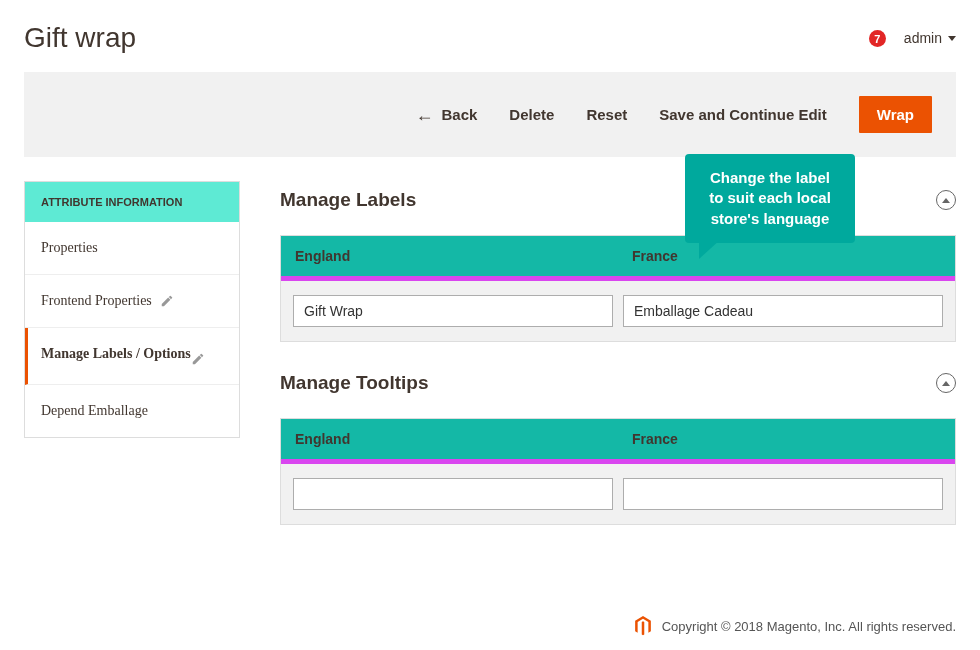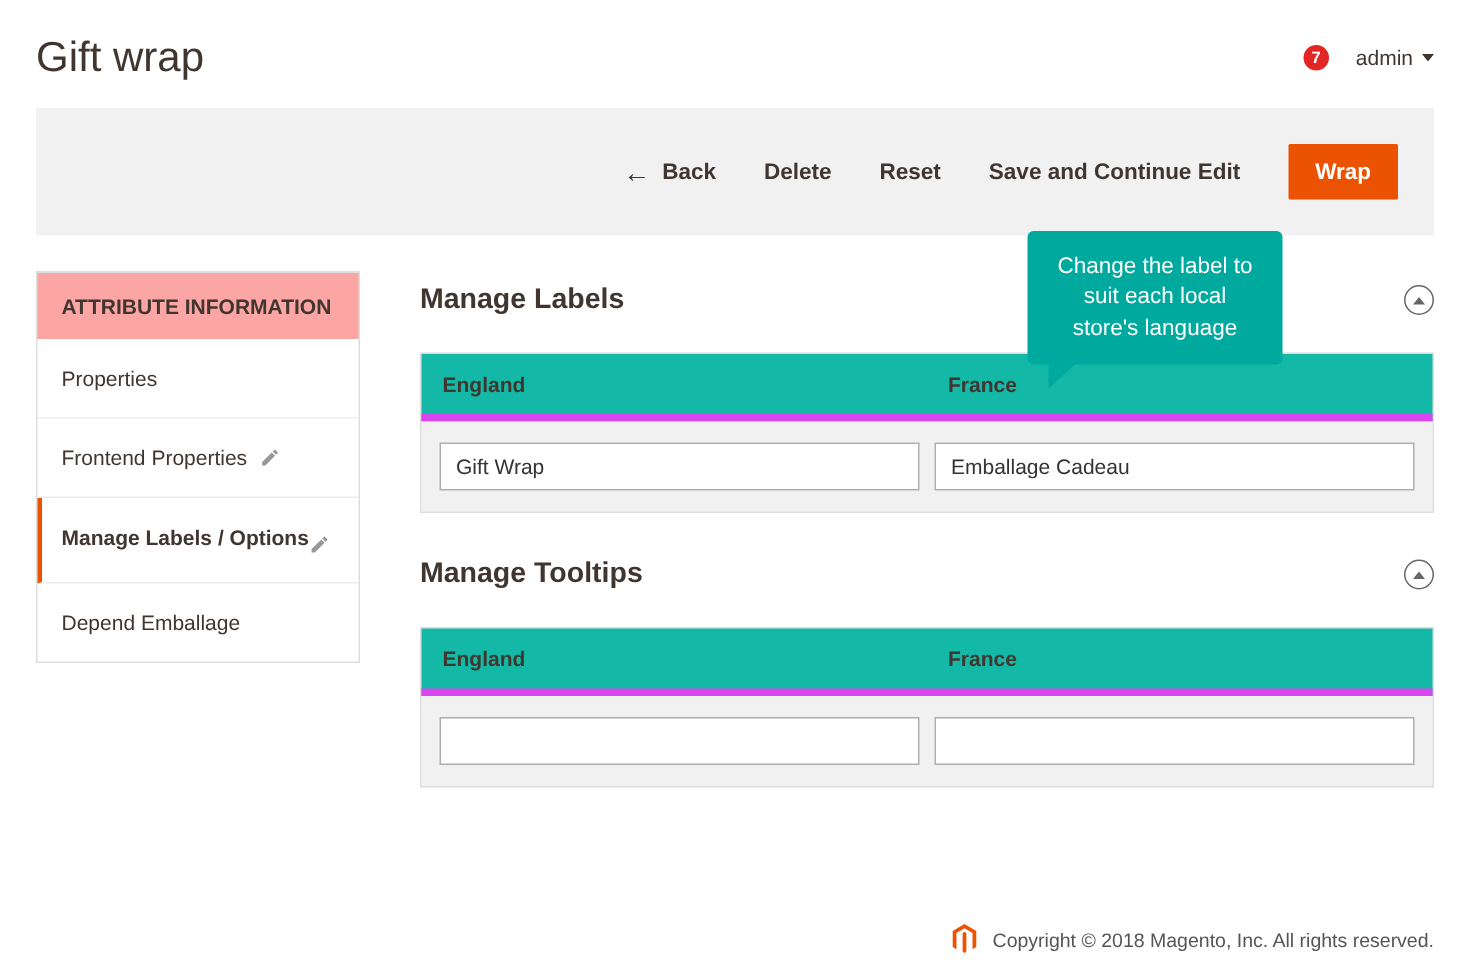--- a/index.html
+++ b/index.html
@@ -101,44 +101,45 @@
       display: flex;
       padding: 24px 24px 0 24px;
       gap: 40px;
       position: relative;
     }
     .sidebar {
       width: 216px;
       flex-shrink: 0;
     }
     .sidebar-header {
-      background: #fca5a5;
+      background: #5eead4;
       border-left: 1px solid #ddd;
       border-top: 1px solid #ddd;
       border-right: 1px solid #ddd;
       padding: 14px 16px;
-      font-size: 14px;
+      font-size: 11px;
       font-weight: 700;
       color: #41362f;
       text-transform: uppercase;
     }
     .sidebar-list {
       border: 1px solid #ddd;
       border-top: none;
     }
     .sidebar-item {
       padding: 18px 16px;
       font-size: 14px;
       color: #41362f;
       cursor: pointer;
       border-bottom: 1px solid #eee;
       display: flex;
       align-items: center;
       gap: 8px;
       position: relative;
+      font-family: Liberation Serif, serif;
     }
     .sidebar-item:last-child { border-bottom: none; }
     .sidebar-item.active {
       border-left: 3px solid #eb5202;
       padding-left: 13px;
       font-weight: 600;
     }
     .sidebar-item.active .pencil {
       display: block;
       margin-top: 6px;
@@ -230,20 +231,21 @@
       left: 685px;
       background: #00a99d;
       color: #fff;
       padding: 14px 16px;
       border-radius: 4px;
       font-size: 15px;
       line-height: 1.35;
       width: 170px;
       text-align: center;
       z-index: 10;
+      font-weight: bold;
     }
     .tooltip-callout::after {
       content: '';
       position: absolute;
       bottom: -16px;
       left: 14px;
       width: 0; height: 0;
       border-left: 0px solid transparent;
       border-right: 22px solid transparent;
       border-top: 20px solid #00a99d;

